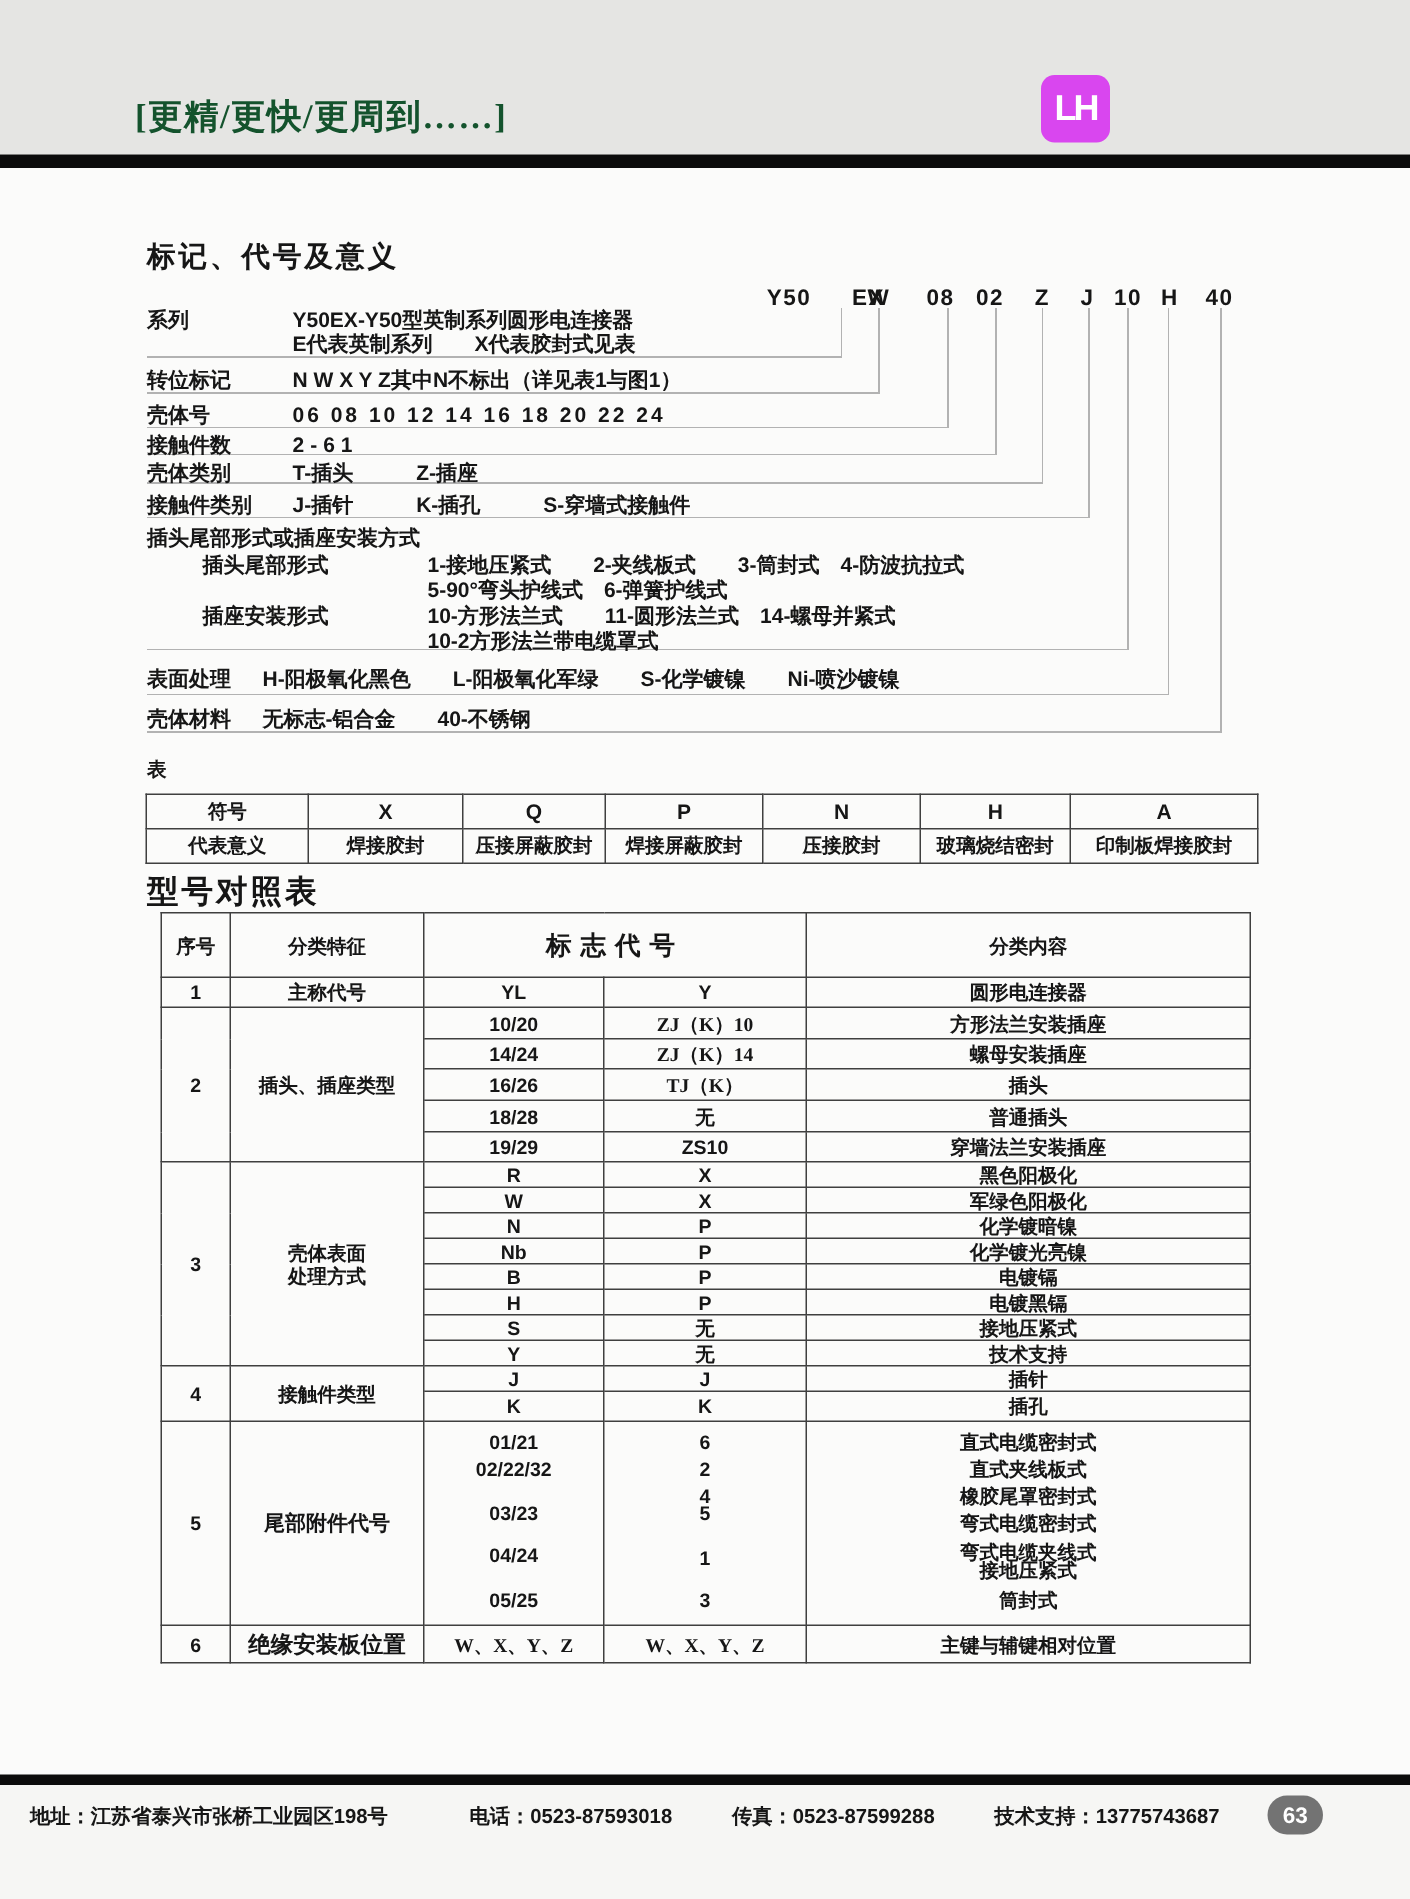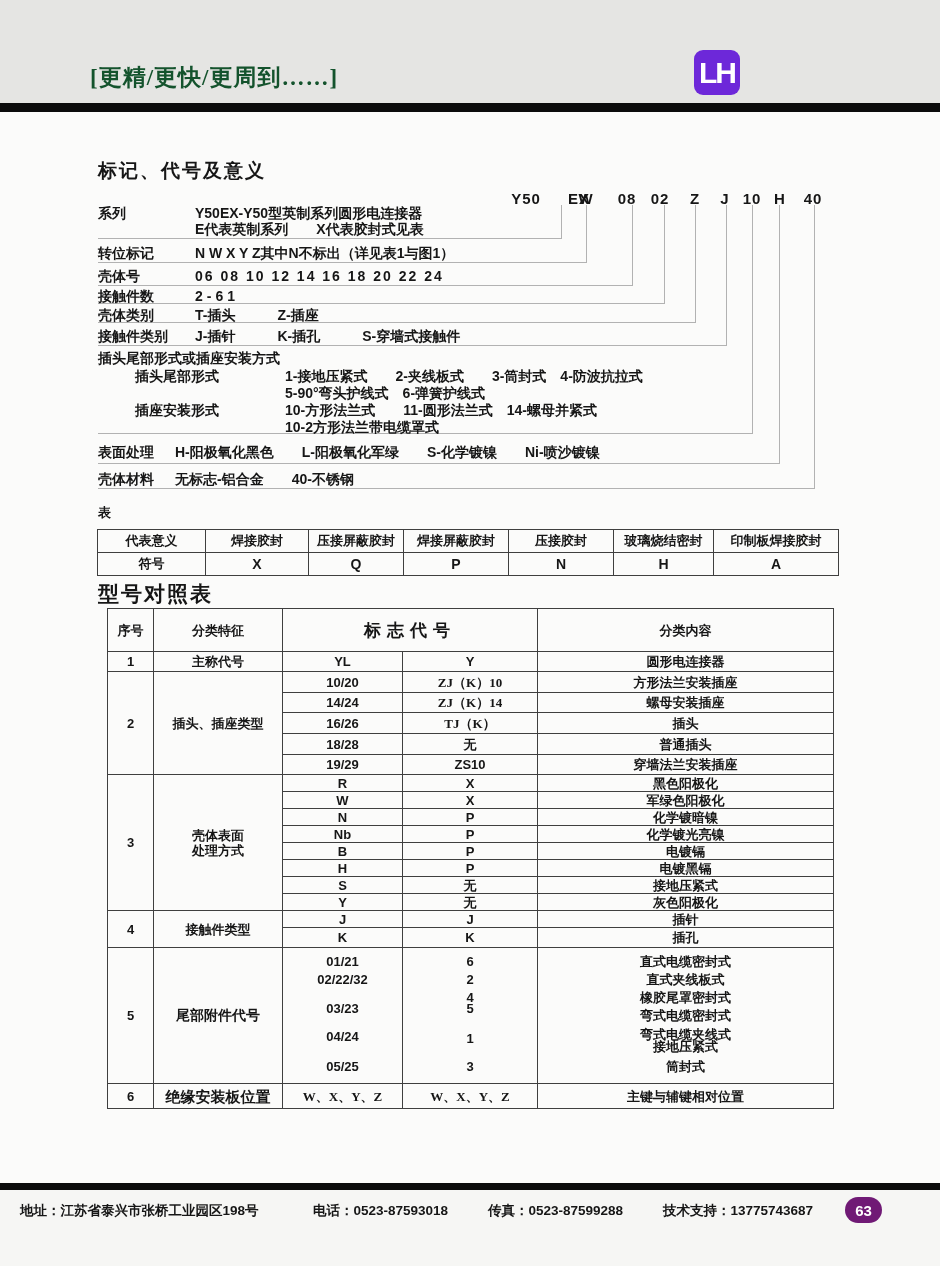--- a/index.html
+++ b/index.html
@@ -12,22 +12,22 @@
   
   .topband{position:absolute;top:0;left:0;width:940px;height:103px;background:#e5e5e3;}
   .blackbar{position:absolute;top:103px;left:0;width:940px;height:9px;background:#0c0c0c;}
   .slogan{
     position:absolute;left:90px;top:62px;
     font-family:"Liberation Serif",serif;font-weight:bold;
     font-size:23px;letter-spacing:1px;color:#14532d;white-space:nowrap;
   }
   .logo{position:absolute;left:694px;top:50px;display:flex;align-items:center;}
   .logo-mark{
-    width:46px;height:45px;background:#6d28d9;border-radius:9px;
-    color:#fff;font-weight:bold;font-size:30px;letter-spacing:-2px;
+    width:46px;height:45px;background:#d946ef;border-radius:9px;
+    color:#fff;font-weight:bold;font-size:24px;letter-spacing:-2px;
     display:flex;align-items:center;justify-content:center;
     font-family:"Liberation Sans",sans-serif;
   }
   .brand{margin-left:10px;font-size:29px;font-weight:bold;letter-spacing:2px;color:#141414;white-space:nowrap;}
   
   .sec-title{position:absolute;left:98px;top:158px;font-size:19px;font-weight:bold;letter-spacing:2px;}
   .code-part{
     position:absolute;top:190px;transform:translateX(-50%);
     font-size:15px;font-weight:bold;letter-spacing:1px;white-space:nowrap;
   }
@@ -48,21 +48,21 @@
   .model-table .hdr-big{font-size:17px;letter-spacing:6px;}
   .serif{font-family:"Liberation Serif",serif;font-weight:bold;}
   .relcell{position:relative;}
   .relcell span{position:absolute;left:0;width:100%;line-height:16px;font-size:13px;font-weight:bold;text-align:center;}
   
   .footbar{position:absolute;top:1183px;left:0;width:940px;height:7px;background:#0c0c0c;}
   .footer{position:absolute;top:1190px;left:0;width:940px;height:76px;background:#f6f6f4;}
   .fitem{position:absolute;top:1202px;font-size:13.5px;font-weight:bold;line-height:17px;white-space:nowrap;}
   .page-badge{
     position:absolute;left:845px;top:1197px;width:37px;height:26px;border-radius:13px;
-    background:#701a75;color:#fff;font-size:15px;font-weight:bold;
+    background:#737373;color:#fff;font-size:15px;font-weight:bold;
     display:flex;align-items:center;justify-content:center;
   }
 </style>
 </head>
 <body>
 
 <div class="topband"></div>
 <div class="slogan">[更精/更快/更周到……]</div>
 <div class="logo">
   <div class="logo-mark">LH</div>
@@ -135,36 +135,36 @@
     <col style="width:108px">
       <col style="width:103px">
       <col style="width:95px">
     <col style="width:105px">
       <col style="width:105px">
       <col style="width:100px">
       <col style="width:125px">
   </colgroup>
   <tbody>
       <tr>
+    <td>符号</td>
+    <td class="sym">X</td>
+    <td class="sym">Q</td>
+    <td class="sym">P</td>
+    <td class="sym">N</td>
+    <td class="sym">H</td>
+    <td class="sym">A</td>
+  </tr>
+  <tr>
     <td>代表意义</td>
     <td>焊接胶封</td>
     <td>压接屏蔽胶封</td>
     <td>焊接屏蔽胶封</td>
     <td>压接胶封</td>
     <td>玻璃烧结密封</td>
     <td>印制板焊接胶封</td>
-  </tr>
-  <tr>
-    <td>符号</td>
-    <td class="sym">X</td>
-    <td class="sym">Q</td>
-    <td class="sym">P</td>
-    <td class="sym">N</td>
-    <td class="sym">H</td>
-    <td class="sym">A</td>
   </tr>
 </tbody>
   </table>
 
 <div class="model-title">型号对照表</div>
 <table class="model-table">
   <colgroup>
     <col style="width:46px">
       <col style="width:129px">
       <col style="width:120px">
@@ -250,21 +250,21 @@
     <td>电镀黑镉</td>
   </tr>
   <tr style="height:17px">
     <td>S</td>
     <td>无</td>
     <td>接地压紧式</td>
   </tr>
   <tr style="height:17px">
     <td>Y</td>
     <td>无</td>
-    <td>灰色阳极化</td>
+    <td>技术支持</td>
   </tr>
 
   <tr style="height:17px">
     <td rowspan="2">4</td>
     <td rowspan="2">接触件类型</td>
     <td>J</td>
     <td>J</td>
     <td>插针</td>
   </tr>
   <tr style="height:20px">

